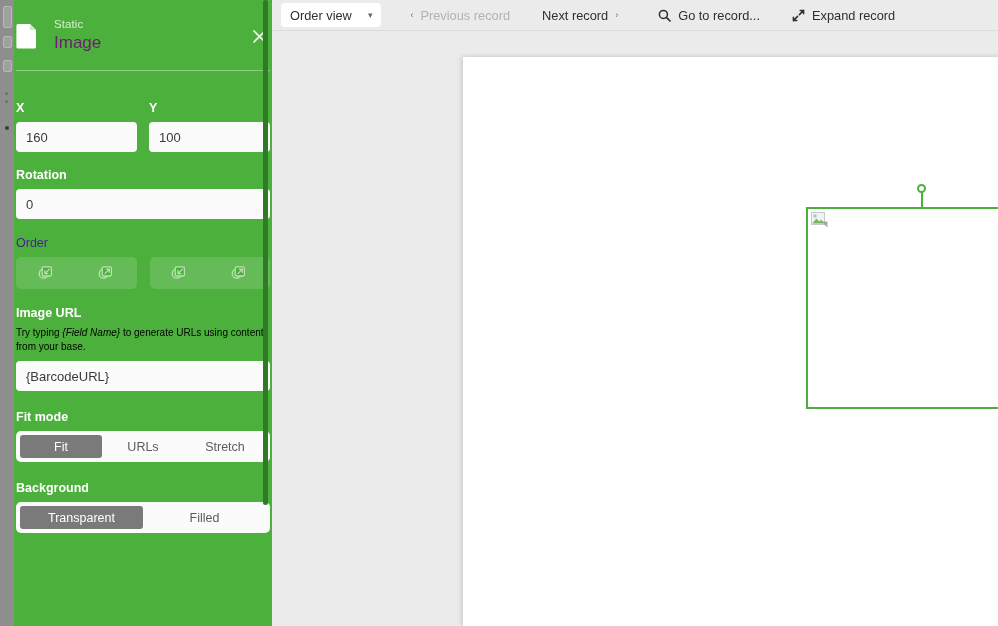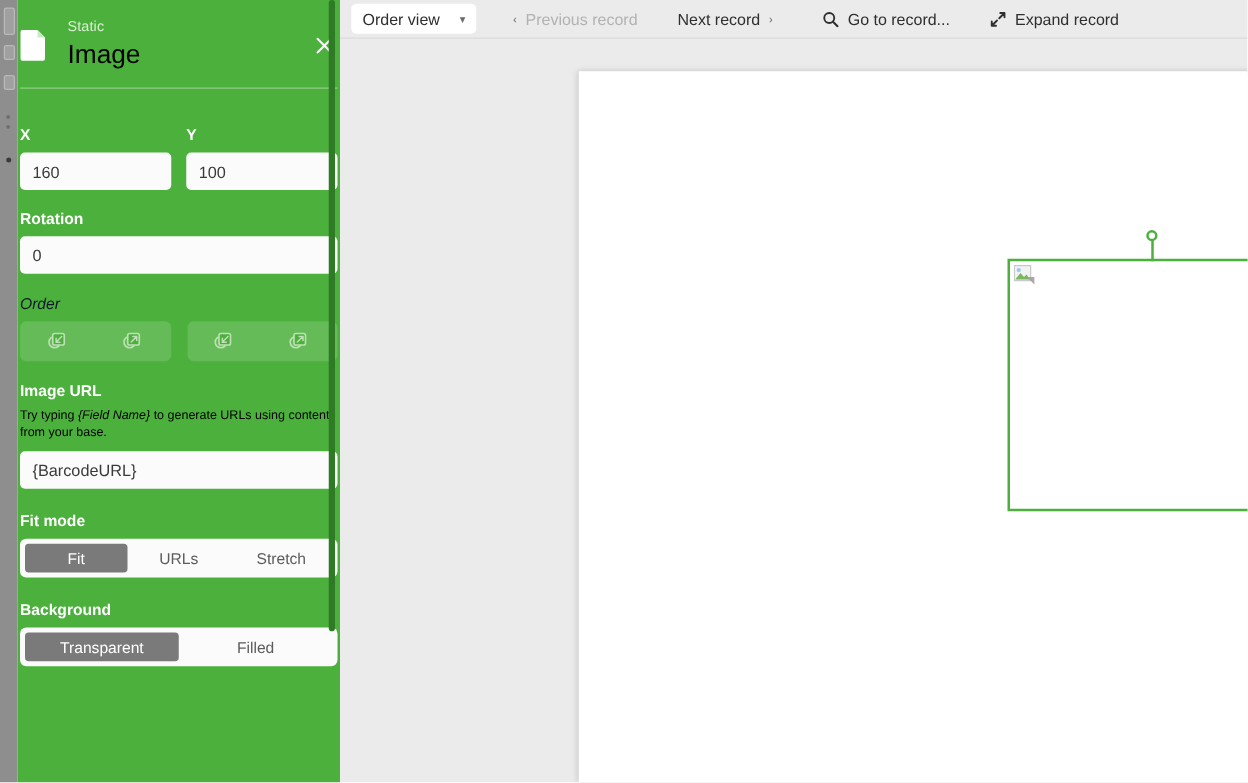--- a/index.html
+++ b/index.html
@@ -43,38 +43,38 @@
     display: flex; align-items: center;
     padding: 18px 0 0 0;
     height: 54px;
   }
   .doc-icon { width: 22px; height: 26px; flex: 0 0 auto; margin-right: 16px; }
   .header-titles { flex: 1 1 auto; line-height: 1.2; }
   .header-eyebrow {
     font-size: 11.5px; color: #d8efd2; letter-spacing: .1px;
   }
   .header-title {
-    font-size: 21px; color: #000000; margin-top: 1px;
+    font-size: 17px; color: #701a75; margin-top: 1px;
   }
   .close-btn {
     width: 22px; height: 22px; flex: 0 0 auto;
     display: flex; align-items: center; justify-content: center;
     cursor: pointer; color: #ffffff; opacity: .95;
   }
 
   .divider {
     height: 1px; background: rgba(255,255,255,.38);
     margin: 16px 0 0 0;
   }
 
   .field-label {
     font-size: 12.5px; color: #ffffff; font-weight: bold;
     margin: 0 0 7px 0;
   }
-  .field-label.soft { font-weight: normal; color: #0f172a; font-style: italic; }
+  .field-label.soft { font-weight: normal; color: #4c1d95; }
 
   .row { display: flex; gap: 12px; }
   .col { flex: 1 1 0; min-width: 0; }
 
   .text-input {
     width: 100%; height: 30px;
     background: #fbfbfb; border: none; border-radius: 4px;
     font-family: "Liberation Sans", sans-serif;
     font-size: 13px; color: #3a3a3a;
     padding: 0 10px;

